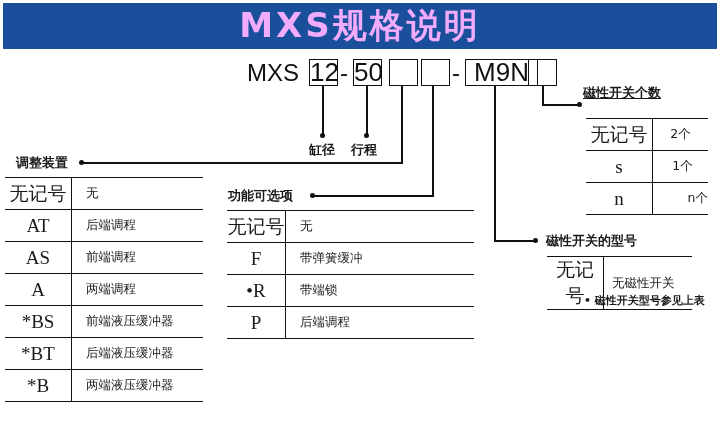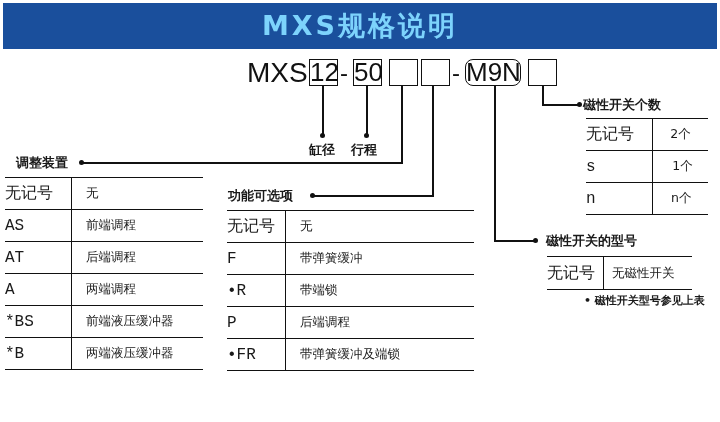--- a/index.html
+++ b/index.html
@@ -1,51 +1,51 @@
 <!DOCTYPE html>
 <html><head>
 <meta charset="utf-8">
 <style>
   html, body { margin:0; padding:0; }
   body { width:720px; height:422px; background:#ffffff; position:relative; overflow:hidden;
          font-family:"DejaVu Sans","Liberation Sans",sans-serif; color:#1a1a1a; }
   .banner { position:absolute; left:3px; top:3px; width:714px; height:46px; background:#1a4f9c;
             display:flex; align-items:center; justify-content:center; }
-  .banner .title { color:#7dd3fc; font-size:27px; font-weight:bold; letter-spacing:3px;
+  .banner .title { color:#f0abfc; font-size:34px; font-weight:bold; letter-spacing:3px;
                    font-family:"DejaVu Sans",sans-serif; }
   .code { position:absolute; top:58px; height:30px; font-family:"Liberation Sans",sans-serif;
-          font-size:28px; line-height:30px; color:#111; }
+          font-size:24px; line-height:30px; color:#111; }
   .box { position:absolute; top:59px; height:27px; border:1.5px solid #111; box-sizing:border-box;
          font-family:"Liberation Sans",sans-serif; font-size:26px; line-height:25px; text-align:center; color:#111; }
   .vl { position:absolute; width:1.5px; background:#111; }
   .hl { position:absolute; height:1.5px; background:#111; }
   .dot { position:absolute; width:5px; height:5px; border-radius:50%; background:#111; }
   .lbl { position:absolute; font-size:13px; font-weight:bold; white-space:nowrap; color:#1a1a1a; }
   table.spec { position:absolute; border-collapse:collapse; font-size:12.5px; }
   table.spec td { height:31px; padding:0; border-bottom:1.5px solid #111; }
   table.spec tr:first-child td { border-top:1.5px solid #111; }
-  table.spec td.k { text-align:left; border-right:1.5px solid #111; font-family:Liberation Mono, monospace; font-size:16px; }
+  table.spec td.k { text-align:center; border-right:1.5px solid #111; font-family:Liberation Serif, serif; font-size:19px; }
   table.spec td.v { padding-left:14px; }
   .note { position:absolute; font-size:11px; font-weight:bold; white-space:nowrap;margin-left:36px; }
 </style>
 </head>
 <body>
 
 <div class="banner">
   <span class="title">MXS规格说明</span>
 </div>
 
 <div class="code" style="left:247px;">MXS</div>
 <div class="box" style="left:309px;width:29px;">12</div>
 <div class="code" style="left:340px;font-size:24px;">-</div>
 <div class="box" style="left:353px;width:29px;">50</div>
 <div class="box" style="left:389px;width:29px;"></div>
 <div class="box" style="left:421px;width:29px;"></div>
 <div class="code" style="left:452px;font-size:24px;">-</div>
-<div class="box" style="left:465px;width:56px;border-radius:8px;">M9N</div>
+<div class="box" style="left:465px;width:73px;">M9N</div>
 <div class="box" style="left:528px;width:29px;"></div>
 
 <div class="vl" style="left:322px;top:86px;height:49px;"></div>
 <div class="dot" style="left:320px;top:133px;"></div>
 <div class="vl" style="left:366px;top:86px;height:49px;"></div>
 <div class="dot" style="left:364px;top:133px;"></div>
 <div class="lbl" style="left:309px;top:141px;">缸径</div>
 <div class="lbl" style="left:351px;top:141px;">行程</div>
 
 <div class="vl" style="left:401px;top:86px;height:78px;"></div>
@@ -59,43 +59,47 @@
 <div class="lbl" style="left:228px;top:187px;">功能可选项</div>
 
 <div class="vl" style="left:494px;top:86px;height:155px;"></div>
 <div class="hl" style="left:494px;top:240px;width:40px;"></div>
 <div class="dot" style="left:533px;top:238px;"></div>
 <div class="lbl" style="left:546px;top:232px;">磁性开关的型号</div>
 
 <div class="vl" style="left:542px;top:86px;height:19px;"></div>
 <div class="hl" style="left:542px;top:104px;width:36px;"></div>
 <div class="dot" style="left:577px;top:102px;"></div>
-<div class="lbl" style="left:583px;top:96px;">磁性开关个数</div>
+<div class="lbl" style="left:583px;top:84px;text-decoration:underline;">磁性开关个数</div>
 
 <table class="spec" style="left:5px;top:177px;width:198px;">
   <tbody>
       <tr>
         <td class="k" style="width:66px;">无记号</td>
         <td class="v">无</td>
       </tr>
   <tr>
+        <td class="k">AT</td>
+        <td class="v">后端调程</td>
+      </tr>
+  <tr>
         <td class="k">AS</td>
         <td class="v">前端调程</td>
-      </tr>
-  <tr>
-        <td class="k">AT</td>
-        <td class="v">后端调程</td>
       </tr>
   <tr>
         <td class="k">A</td>
         <td class="v">两端调程</td>
       </tr>
   <tr>
         <td class="k">*BS</td>
         <td class="v">前端液压缓冲器</td>
+      </tr>
+  <tr>
+        <td class="k">*BT</td>
+        <td class="v">后端液压缓冲器</td>
       </tr>
   <tr>
         <td class="k">*B</td>
         <td class="v">两端液压缓冲器</td>
       </tr>
 </tbody>
   </table>
 
 <table class="spec" style="left:227px;top:210px;width:247px;">
   <tbody>
@@ -108,40 +112,36 @@
         <td class="v">带弹簧缓冲</td>
       </tr>
   <tr>
         <td class="k">•R</td>
         <td class="v">带端锁</td>
       </tr>
   <tr>
         <td class="k">P</td>
         <td class="v">后端调程</td>
       </tr>
-  <tr>
-        <td class="k">•FR</td>
-        <td class="v">带弹簧缓冲及端锁</td>
-      </tr>
 </tbody>
   </table>
 
 <table class="spec" style="left:586px;top:118px;width:122px;">
   <tbody>
       <tr>
         <td class="k" style="width:66px;">无记号</td>
         <td class="v" style="padding-left:0;text-align:center;">2个</td>
       </tr>
   <tr>
         <td class="k">s</td>
         <td class="v" style="padding-left:4px;text-align:center;">1个</td>
       </tr>
   <tr>
         <td class="k">n</td>
-        <td class="v" style="padding-left:18px;text-align:left;margin-top:24px;">n个</td>
+        <td class="v" style="padding-left:0;text-align:right;margin-top:24px;">n个</td>
       </tr>
 </tbody>
   </table>
 
 <table class="spec" style="left:547px;top:256px;width:145px;">
   <tbody>
       <tr>
         <td class="k" style="width:56px;height:32px;">无记号</td>
         <td class="v" style="padding-left:8px;">无磁性开关</td>
       </tr>

